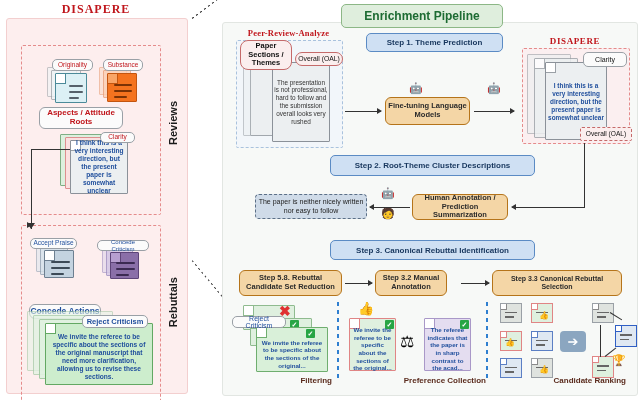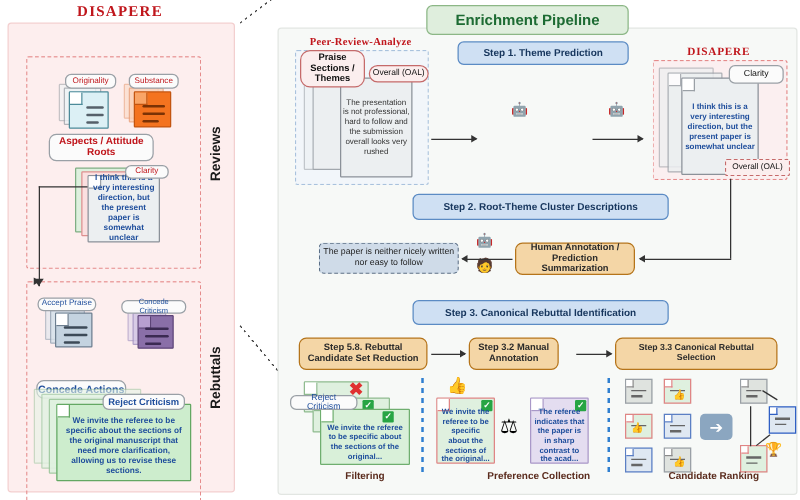--- a/index.html
+++ b/index.html
@@ -128,21 +128,21 @@
   }
   .arrow.left:after{
     right:auto;left:-1px;border-left:none;border-right:5px solid #333;
   }
   .vline{position:absolute;width:1px;background:#333;}
   .hline{position:absolute;height:1px;background:#333;}
 
   .emoji{position:absolute;font-size:11px;line-height:1;}
 
   .caption{
-    position:absolute;text-align:center;font-size:8px;font-weight:bold;
+    position:absolute;text-align:right;font-size:8px;font-weight:bold;
     color:#5b2c1e;
   }
   .divider-dots{
     position:absolute;width:2px;
     background:repeating-linear-gradient(to bottom,#2f7fd0 0 4px,transparent 4px 8px);
   }
   .mini-doc{
     position:absolute;box-sizing:border-box;border:1px solid #8a8a8a;
     background:#dfe7dd;
   }
@@ -265,24 +265,25 @@
 
   <div class="right-panel"></div>
   <div class="pipeline-badge">Enrichment Pipeline</div>
 
   <div class="pra-title">Peer-Review-Analyze</div>
   <div class="pra-region"></div>
   <div class="doc" style="left:243px;top:66px;width:46px;height:70px;background:#eceff1;border-color:#9aa0a6;opacity:.55;"></div>
   <div class="doc" style="left:250px;top:66px;width:46px;height:70px;background:#eceff1;border-color:#9aa0a6;opacity:.8;"></div>
   <div class="doc" style="left:272px;top:62px;width:58px;height:80px;background:#eceff1;border-color:#8b9199;"></div>
   <div class="notetext" style="left:272px;top:66px;width:58px;height:72px;color:#333;font-weight:normal;font-size:6.4px;">The presentation is not professional, hard to follow and the submission overall looks very rushed</div>
-  <div class="rounded-label" style="left:240px;top:40px;width:52px;height:30px;font-size:7.5px;font-weight:bold;color:#111;background:#fbeeee;border:1.4px solid #c56a6a;border-radius:8px;">Praise Sections / Themes</div>
+  <div class="rounded-label" style="left:240px;top:40px;width:52px;height:30px;font-size:7.5px;font-weight:bold;color:#111;background:#fbeeee;border:1.4px solid #c56a6a;border-radius:8px;">Paper Sections / Themes</div>
   <div class="rounded-label" style="left:295px;top:52px;width:48px;height:14px;font-size:6.8px;color:#111;background:#fbeeee;border:1.2px solid #c56a6a;border-radius:7px;">Overall (OAL)</div>
 
   <div class="step-bar" style="left:366px;top:33px;width:137px;height:19px;">Step 1. Theme Prediction</div>
+  <div class="orange-box" style="left:385px;top:97px;width:85px;height:28px;">Fine-tuning Language Models</div>
   <div class="emoji" style="left:409px;top:83px;">🤖</div>
   <div class="arrow" style="left:345px;top:111px;width:36px;"></div>
   <div class="emoji" style="left:487px;top:83px;">🤖</div>
   <div class="arrow" style="left:474px;top:111px;width:40px;"></div>
 
   <div class="disapere2-title">DISAPERE</div>
   <div class="disapere2-region"></div>
   <div class="doc" style="left:527px;top:54px;width:44px;height:80px;background:#eceff1;border-color:#9aa0a6;opacity:.6;"></div>
   <div class="doc" style="left:534px;top:58px;width:44px;height:80px;background:#eceff1;border-color:#9aa0a6;opacity:.8;">
     <span class="fold"></span>

